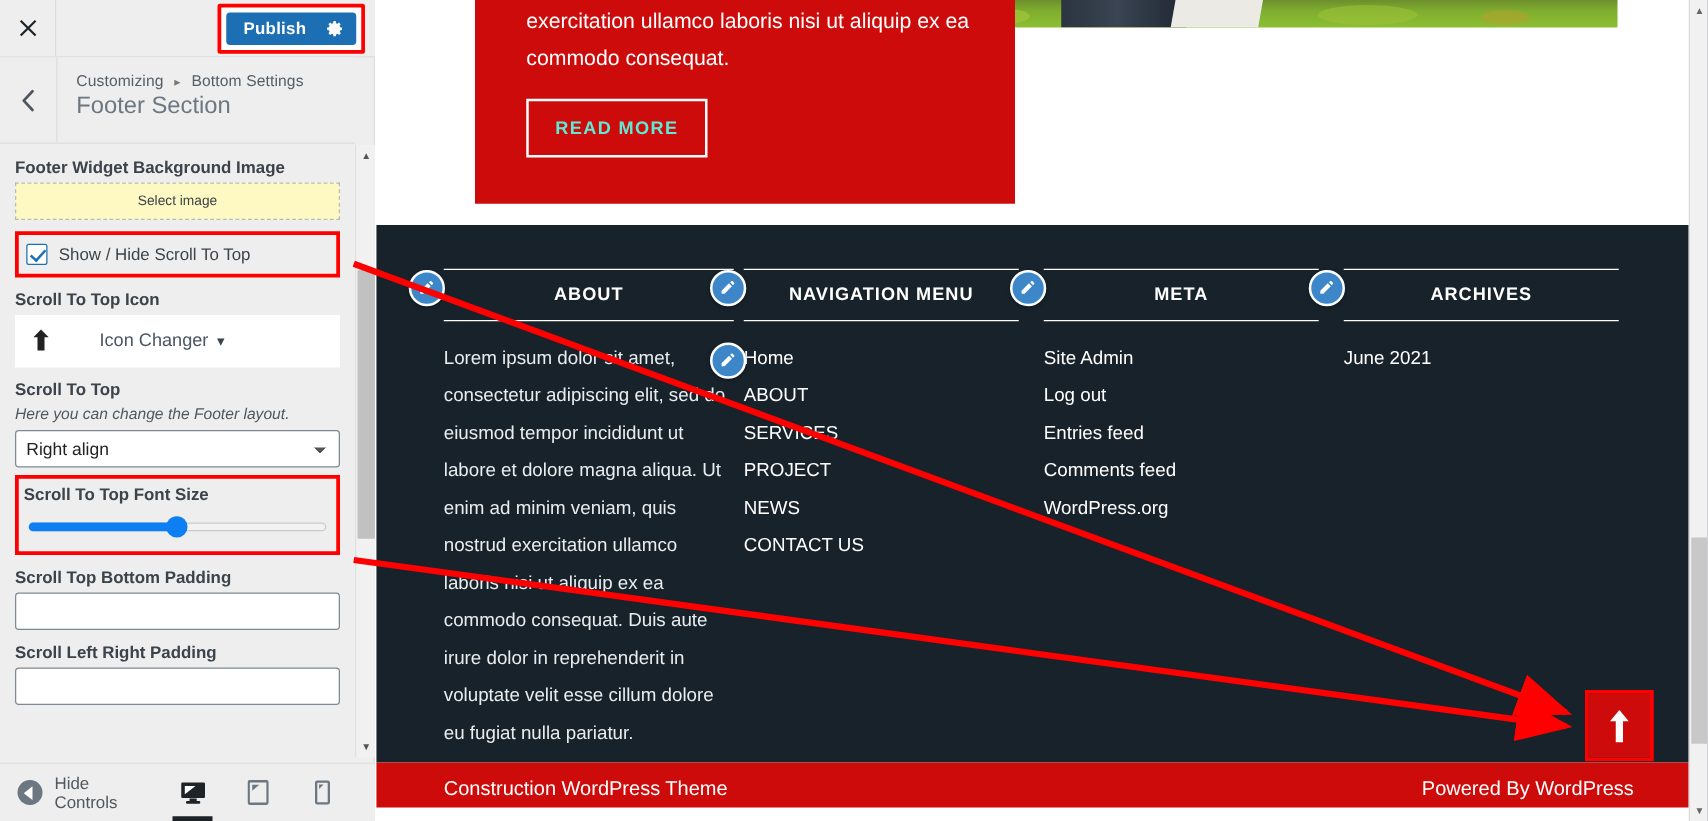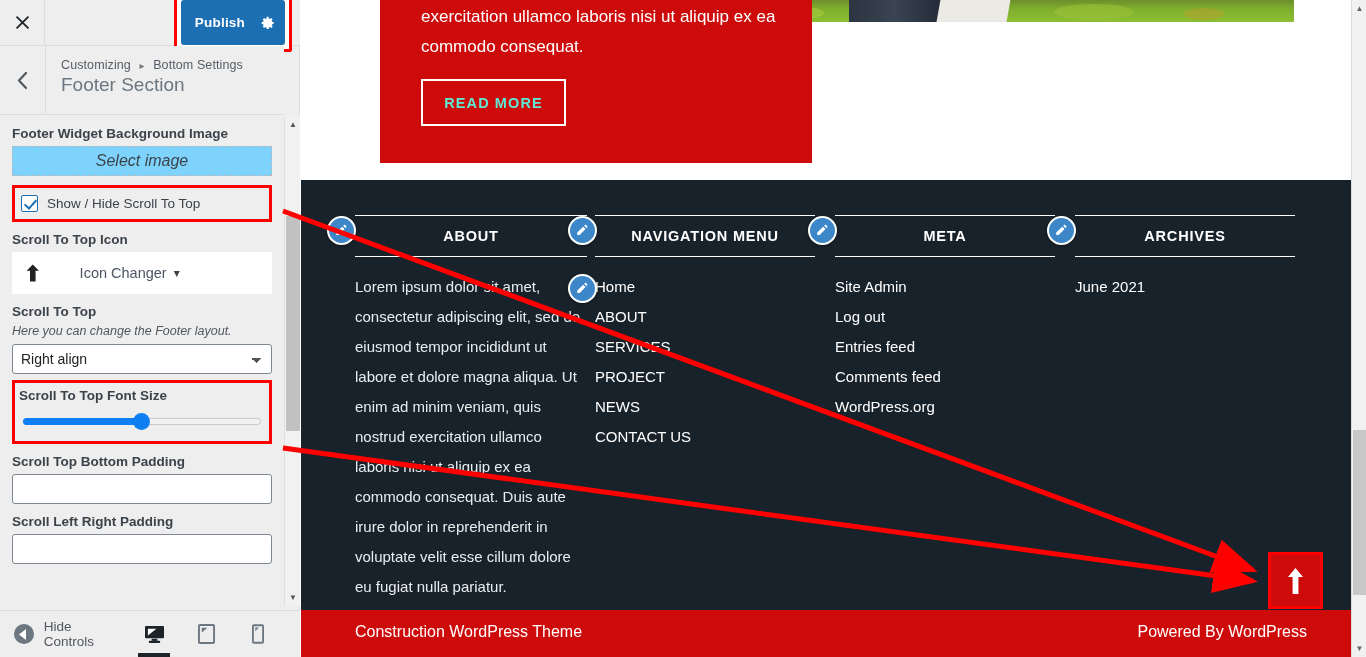--- a/index.html
+++ b/index.html
@@ -34,21 +34,21 @@
     margin-left: auto; margin-right: 8px;
     position: relative;
     padding: 4px;
     border: 3px solid #ff0000;
     border-radius: 2px;
     background: #fff;
   }
   #publish-btn {
     display: flex; align-items: center;
     background: #1c6fb3; color: #fff;
-    height: 45px; border-radius: 3px;
+    height: 26px; border-radius: 3px;
     padding: 0 10px 0 14px; cursor: pointer;
     font-size: 13.5px; font-weight: 600;
     letter-spacing: .2px;
   }
   #publish-btn .lbl { margin-right: 16px; }
   #publish-btn .gear { display: flex; align-items: center; }
 
   #section-head {
     position: absolute; left: 0; top: 46px; width: 284px; height: 69px;
     background: #eeeeee;
@@ -69,23 +69,23 @@
     position: absolute; left: 0; top: 116px; width: 284px; height: 490px;
     background: #eeeeee; overflow: hidden;
     padding: 0 12px;
   }
   .ctl-label {
     font-size: 13.5px; font-weight: 700; color: #3c434a;
     margin: 10px 0 5px 0;
   }
   .ctl-desc { font-size: 12.5px; color: #50575e; font-style: italic; margin: 2px 0 6px 0; }
   .upload-box {
-    border: 1px dashed #b4b9be; background: #7dd3fc;
+    border: 1px dashed #b4b9be; background: #fef9c3;
     height: 30px; display: flex; align-items: center; justify-content: center;
-    font-size: 16px; color: #3c434a; cursor: pointer; font-style: italic;
+    font-size: 11px; color: #3c434a; cursor: pointer;
   }
   .hl-box { border: 3px solid #ff0000; padding: 7px 6px; margin: 9px 0 4px 0; background: #eeeeee; }
   .hl-box.slider-hl { padding: 4px 4px 10px 4px; margin: 6px 0 4px 0; }
   .chk-row { display: flex; align-items: center; gap: 9px; cursor: pointer; }
   .chk {
     width: 17px; height: 17px; border: 1px solid #1c6fb3; background: #fff;
     border-radius: 2px; position: relative; flex: none;
   }
   .chk:after {
     content: ""; position: absolute; left: 5px; top: 1px;
@@ -208,21 +208,21 @@
     position: absolute; left: 967px; top: 552px; width: 55px; height: 57px;
     border: 3px solid #ff0000; z-index: 8;
   }
   #scroll-top-btn {
     position: absolute; left: 0; top: 0; right: 0; bottom: 0;
     background: #ce0b0b; display: flex; align-items: center; justify-content: center;
     cursor: pointer;
   }
 
   #footer-bottom {
-    position: absolute; left: 0; top: 610px; width: 1065px; height: 47px;
+    position: absolute; left: 0; top: 610px; width: 1065px; height: 36px;
     background: #ce0b0b;
   }
   #fb-left { position: absolute; left: 54px; top: 13px; color: #fff; font-size: 16px; }
   #fb-right { position: absolute; right: 59px; top: 13px; color: #fff; font-size: 16px; padding-left: 32px; }
 
   #prev-scroll-track {
     position: absolute; left: 1351px; top: 0; width: 15px; height: 657px;
     background: #f1f1f1; border-left: 1px solid #dcdcdc; z-index: 15;
   }
   #prev-scroll-up, #prev-scroll-dn {

